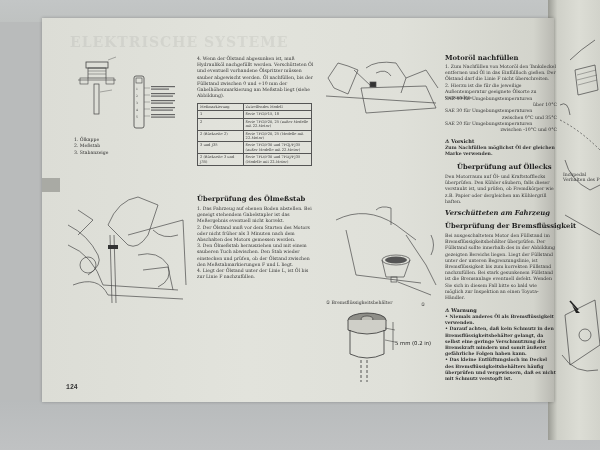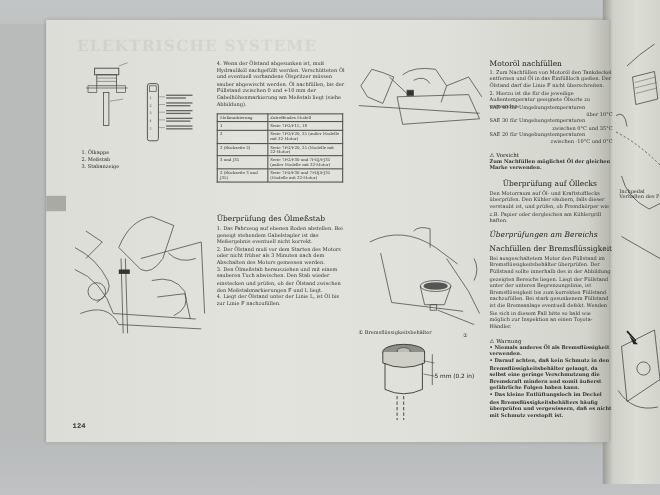--- a/index.html
+++ b/index.html
@@ -4,21 +4,21 @@
 <style>
   html,body{margin:0;padding:0;}
   body{width:600px;height:450px;overflow:hidden;background:#b9bbbb;position:relative;font-family:"DejaVu Serif",serif;color:#2b2b2b;}
   .bg-top{position:absolute;left:0;top:0;width:600px;height:22px;background:linear-gradient(#c3c6c6,#bfc2c1);}
   .bg-bottom{position:absolute;left:0;top:400px;width:600px;height:50px;background:linear-gradient(#b8bbbc,#c0c2c3);}
   .page{position:absolute;left:42px;top:18px;width:512px;height:384px;background:linear-gradient(90deg,#dcddd6 0%,#e2e3dc 40%,#dfe0d9 70%,#d3d4cc 96%,#b9b9b2 100%);box-shadow:0 0 3px rgba(0,0,0,.25);}
   .page-right{position:absolute;left:548px;top:0;width:52px;height:440px;background:linear-gradient(90deg,#9a9b94 0%,#cfd0c8 18%,#dcddd5 60%,#d2d3cb 100%);}
   .tab-marker{position:absolute;left:42px;top:178px;width:18px;height:14px;background:#a9aaa4;}
   .ghost{position:absolute;font-weight:bold;color:rgba(60,60,60,.08);font-size:14px;letter-spacing:1px;}
   .txt{position:absolute;font-size:4.6px;line-height:6.2px;color:#333;}
-  .h{position:absolute;font-weight:normal;color:#222;}
+  .h{position:absolute;font-weight:bold;color:#222;}
   .h.big{font-size:6.8px;}
   .h.it{font-style:italic;}
   .small{font-size:4px;line-height:5px;}
   table.spec{position:absolute;left:197px;top:103px;width:115px;border-collapse:collapse;font-size:3.6px;line-height:4.4px;color:#333;}
   table.spec td, table.spec th{border:0.6px solid #555;padding:1px 2px;vertical-align:top;text-align:left;font-weight:normal;}
   .legend{position:absolute;left:74px;top:137px;font-size:4.6px;line-height:6.4px;}
   .pagenum{position:absolute;left:66px;top:384px;font-family:Liberation Mono, monospace;font-weight:bold;font-size:6.5px;color:#333;}
   svg{position:absolute;}
   .caption{position:absolute;font-size:4.6px;color:#333;}
   .dim{position:absolute;font-family:"DejaVu Sans",sans-serif;font-size:5.3px;color:#222;}
@@ -197,22 +197,22 @@
   <div>SAE 20 für Umgebungstemperaturen</div>
   <div style="text-align:right">zwischen -10°C und 0°C</div>
 </div>
 
 <div class="h" style="left:445px;top:138px;font-size:5px;">⚠ Vorsicht</div>
 <div class="txt" style="left:445px;top:145px;width:112px;font-weight:bold;">Zum Nachfüllen möglichst Öl der gleichen Marke verwenden.</div>
 
 <div class="h big" style="left:457px;top:163px;">Überprüfung auf Öllecks</div>
 <div class="txt" style="left:445px;top:174px;width:112px;">Den Motorraum auf Öl- und Kraftstofflecks überprüfen. Den Kühler säubern, falls dieser verstaubt ist, und prüfen, ob Fremdkörper wie z.B. Papier oder dergleichen am Kühlergrill haften.</div>
 
-<div class="h big it" style="left:445px;top:209px;">Überprüfungen am Bereichs</div>
-<div class="h big" style="left:445px;top:222px;">Nachfüllen der Bremsflüssigkeit</div>
+<div class="h big it" style="left:445px;top:209px;">Verschütteten am Fahrzeug</div>
+<div class="h big" style="left:445px;top:222px;">Überprüfung der Bremsflüssigkeit</div>
 <div class="txt" style="left:445px;top:233px;width:112px;">Bei ausgeschaltetem Motor den Füllstand im Bremsflüssigkeitsbehälter überprüfen. Der Füllstand sollte innerhalb des in der Abbildung gezeigten Bereichs liegen. Liegt der Füllstand unter der unteren Begrenzungslinie, ist Bremsflüssigkeit bis zum korrekten Füllstand nachzufüllen. Bei stark gesunkenem Füllstand ist die Bremsanlage eventuell defekt. Wenden Sie sich in diesem Fall bitte so bald wie möglich zur Inspektion an einen Toyota-Händler.</div>
 
 <div class="h" style="left:445px;top:307px;font-size:5px;">⚠ Warnung</div>
 <div class="txt" style="left:445px;top:314px;width:112px;font-weight:bold;">
   <div>• Niemals anderes Öl als Bremsflüssigkeit verwenden.</div>
   <div>• Darauf achten, daß kein Schmutz in den Bremsflüssigkeitsbehälter gelangt, da selbst eine geringe Verschmutzung die Bremskraft mindern und somit äußerst gefährliche Folgen haben kann.</div>
   <div>• Das kleine Entlüftungsloch im Deckel des Bremsflüssigkeitsbehälters häufig überprüfen und vergewissern, daß es nicht mit Schmutz verstopft ist.</div>
 </div>
 
 <svg style="left:560px;top:20px;" width="40" height="230" viewBox="0 0 40 230">

